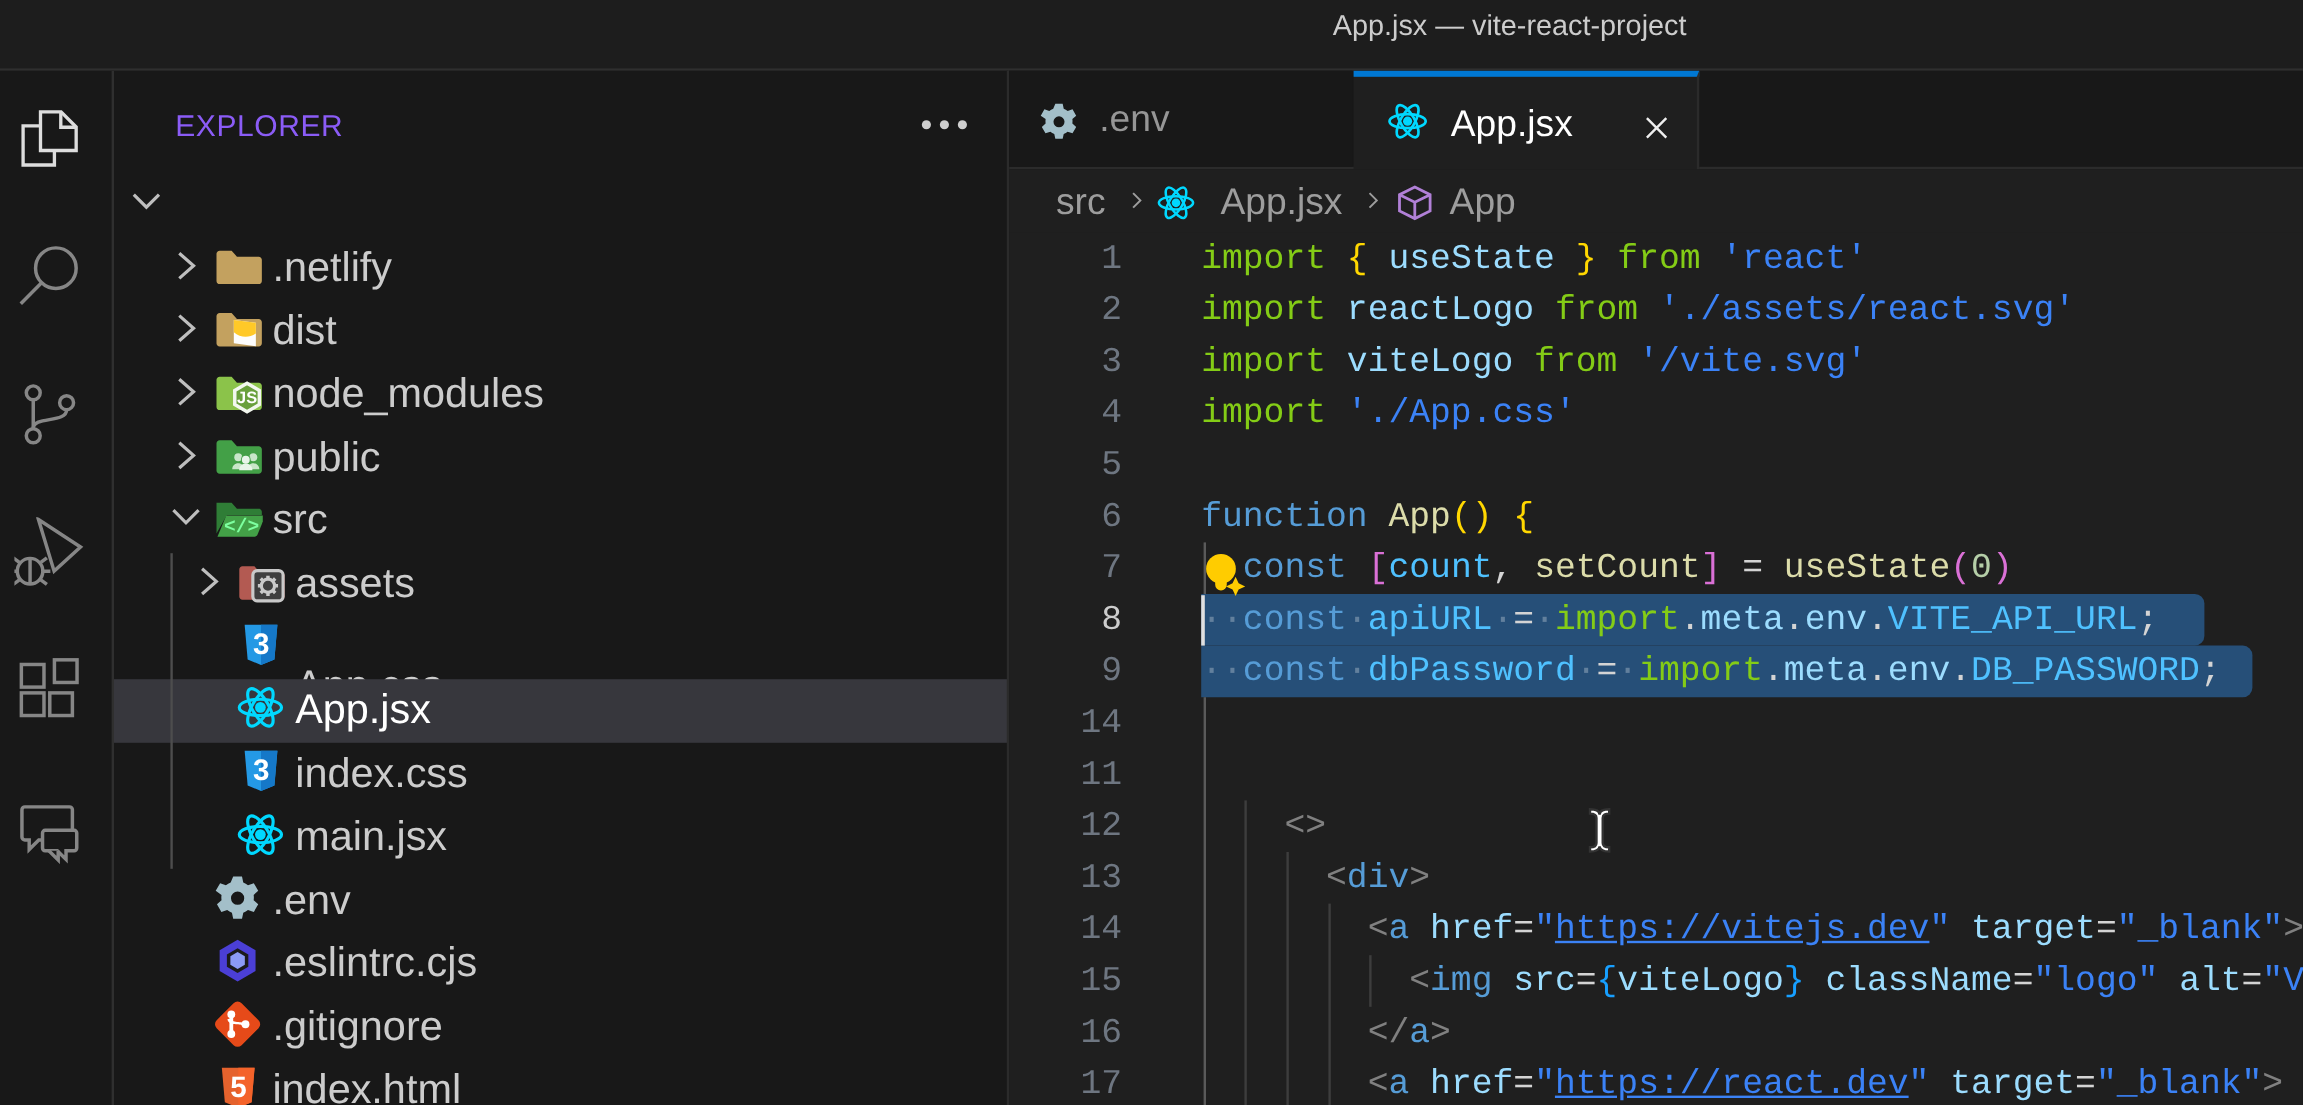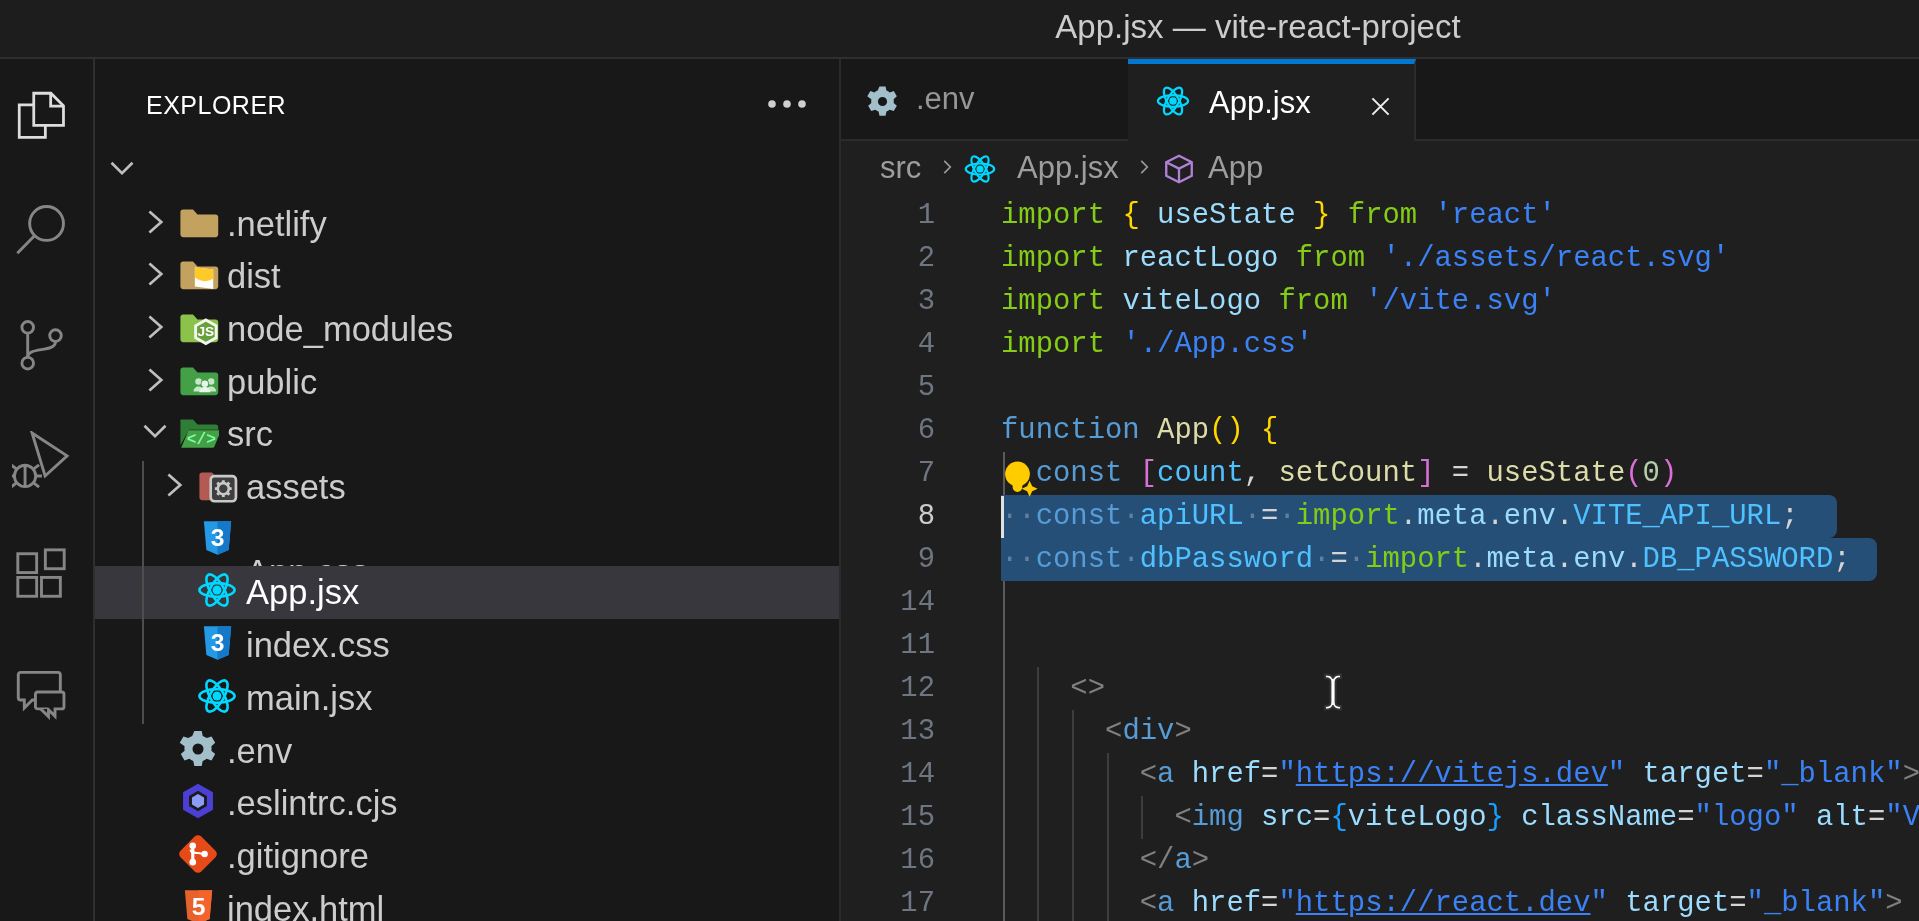--- a/index.html
+++ b/index.html
@@ -1,23 +1,23 @@
 <!DOCTYPE html>
 <html><head><meta charset="utf-8"><title>App.jsx — vite-react-project</title>
 <style>
 *{margin:0;padding:0;box-sizing:border-box}
 html,body{width:1919px;height:921px;overflow:hidden;background:#1f1f1f;
  font-family:"Liberation Sans",sans-serif;}
 .abs{position:absolute}
 #titlebar{left:0;top:0;width:1919px;height:59px;background:#1d1d1d;border-bottom:2px solid #2f2f2f}
-#title{left:1258px;top:8px;transform:translateX(-50%);color:#cccccc;font-size:33px;white-space:nowrap}
+#title{left:1258px;top:8px;transform:translateX(-50%);color:#cccccc;font-size:24px;white-space:nowrap}
 #actbar{left:0;top:59px;width:95px;height:862px;background:#181818;border-right:2px solid #2f2f2f}
 #sidebar{left:95px;top:59px;width:745px;height:862px;background:#181818}
 #sbborder{left:839px;top:59px;width:2px;height:862px;background:#2b2b2b}
-#explorer{left:51px;top:32px;color:#ffffff;font-size:25px;letter-spacing:.5px}
+#explorer{left:51px;top:32px;color:#8b5cf6;font-size:25px;letter-spacing:.5px}
 #dots{left:672px;top:38px}
 .trow{position:absolute;left:0;width:745px;height:53px}
 .trow .lbl{position:absolute;top:50%;transform:translateY(-50%);color:#cccccc;font-size:34.5px;white-space:nowrap}
 .trow .ic{position:absolute;top:50%;transform:translateY(-50%)}
 #tabstrip{left:841px;top:59px;width:1078px;height:82px;background:#181818}
 #tabline{left:841px;top:139px;width:1078px;height:2px;background:#2b2b2b}
 #tab1{left:841px;top:59px;width:286px;height:80px;background:#181818}
 #tab2{left:1128px;top:59px;width:288px;height:82px;background:#1f1f1f;border-top:5px solid #0078d4;border-right:2px solid #2b2b2b}
 #bcrumb{left:841px;top:141px;width:1078px;height:53px;background:#1f1f1f}
 #codearea{left:841px;top:194px;width:1078px;height:727px;background:#1f1f1f}

